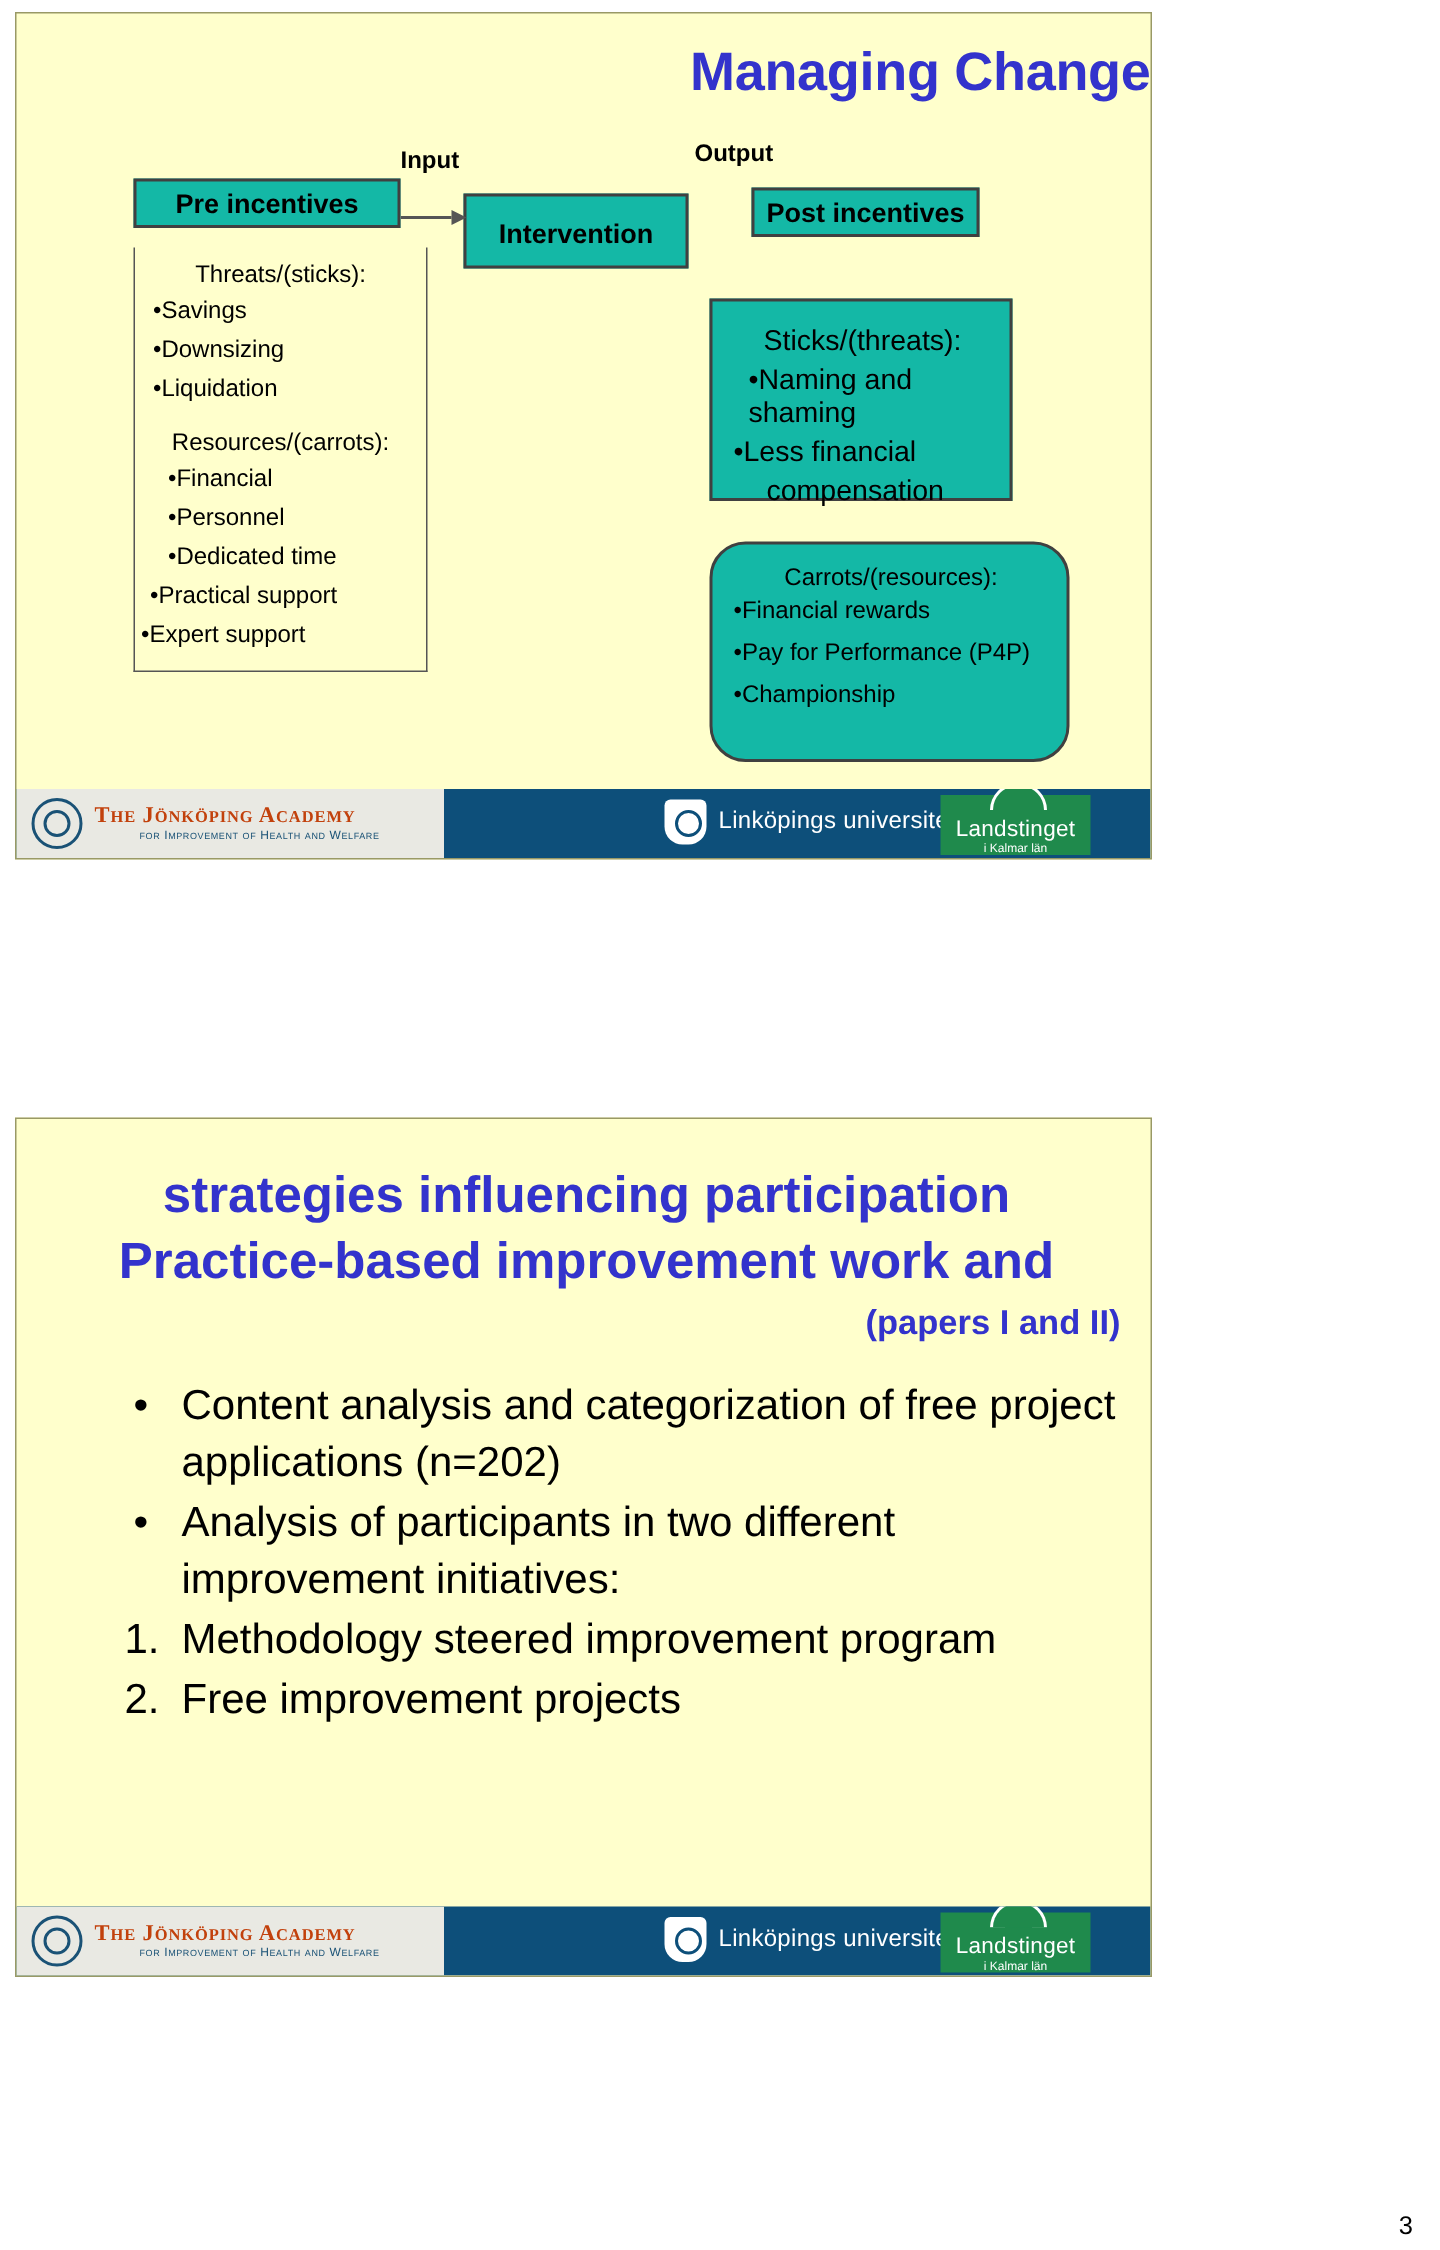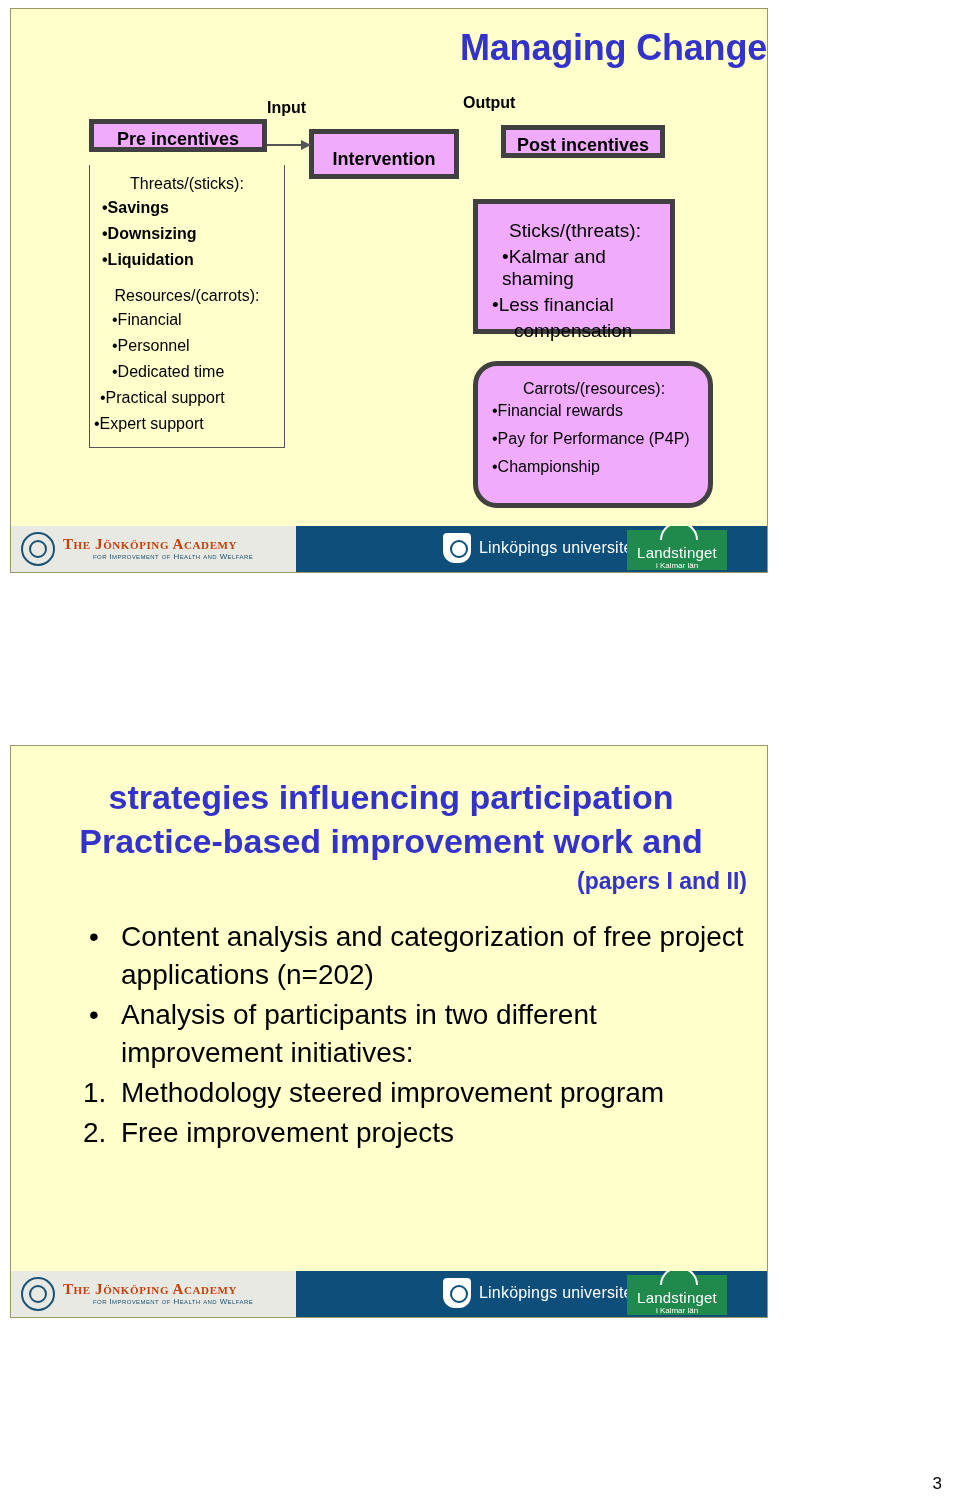--- a/index.html
+++ b/index.html
@@ -37,40 +37,40 @@
     text-align: right;
     font-size: 36px;
     font-weight: bold;
     color: #3333cc;
     letter-spacing: -0.2px;
   }
 
   .box {
     position: absolute;
     box-sizing: border-box;
-    background: #f0abfc;
-    border: 5px solid #404040;
+    background: #14b8a6;
+    border: 2px solid #404040;
   }
 
   .hdr-box {
     text-align: center;
     font-weight: bold;
     font-size: 18px;
     line-height: 30px;
   }
 
   #pre-incentives-box {
     left: 78px; top: 110px; width: 178px; height: 33px;
   }
   #intervention-box {
     left: 298px; top: 120px; width: 150px; height: 50px;
     line-height: 50px;
   }
   #post-incentives-box {
-    left: 490px; top: 116px; width: 164px; height: 33px;
+    left: 490px; top: 116px; width: 152px; height: 33px;
   }
 
   .flow-label {
     position: absolute;
     font-size: 16px;
     font-weight: bold;
   }
   #input-label  { left: 256px; top: 90px; }
   #output-label { left: 452px; top: 85px; }
 
@@ -92,21 +92,21 @@
     padding: 6px 0 10px 0;
     font-size: 16px;
   }
   #left-list .grp-head {
     text-align: center;
     padding: 4px 4px 2px 4px;
   }
   #left-list .itm {
     padding: 4px 4px 4px 14px;
   }
-  #left-list .itm.c1 { padding-left: 12px; font-weight: bold; }
+  #left-list .itm.c1 { padding-left: 12px; }
   #left-list .itm.c2 { padding-left: 22px; }
   #left-list .itm.c3 { padding-left: 10px; }
   .bullet::before { content: "\2022"; }
 
   
   #sticks-box {
     left: 462px; top: 190px; width: 202px; height: 135px;
     padding: 14px 8px 0 8px;
     font-size: 19px;
   }
@@ -309,21 +309,21 @@
     <div class="grp-head" style="margin-top:10px;">Resources/(carrots):</div>
     <div class="itm c2"><span class="bullet"></span><span>Financial</span></div>
     <div class="itm c2"><span class="bullet"></span><span>Personnel</span></div>
     <div class="itm c2"><span class="bullet"></span><span>Dedicated time</span></div>
     <div class="itm c3"><span class="bullet"></span><span>Practical support</span></div>
     <div class="itm" style="padding-left:4px;"><span class="bullet"></span><span>Expert support</span></div>
   </div>
 
   <div class="box" id="sticks-box">
     <div class="ln ctr">Sticks/(threats):</div>
-    <div class="ln ind2"><span class="bullet"></span><span>Kalmar and shaming</span></div>
+    <div class="ln ind2"><span class="bullet"></span><span>Naming and shaming</span></div>
     <div class="ln ind"><span class="bullet"></span><span>Less financial</span></div>
     <div class="ln" style="padding-left:28px;"><span>compensation</span></div>
   </div>
 
   <div class="box" id="carrots-box">
     <div class="ln ctr">Carrots/(resources):</div>
     <div class="ln ind"><span class="bullet"></span><span>Financial rewards</span></div>
     <div class="ln ind" style="padding-top:8px;"><span class="bullet"></span><span>Pay for Performance (P4P)</span></div>
     <div class="ln ind" style="padding-top:8px;"><span class="bullet"></span><span>Championship</span></div>
   </div>

